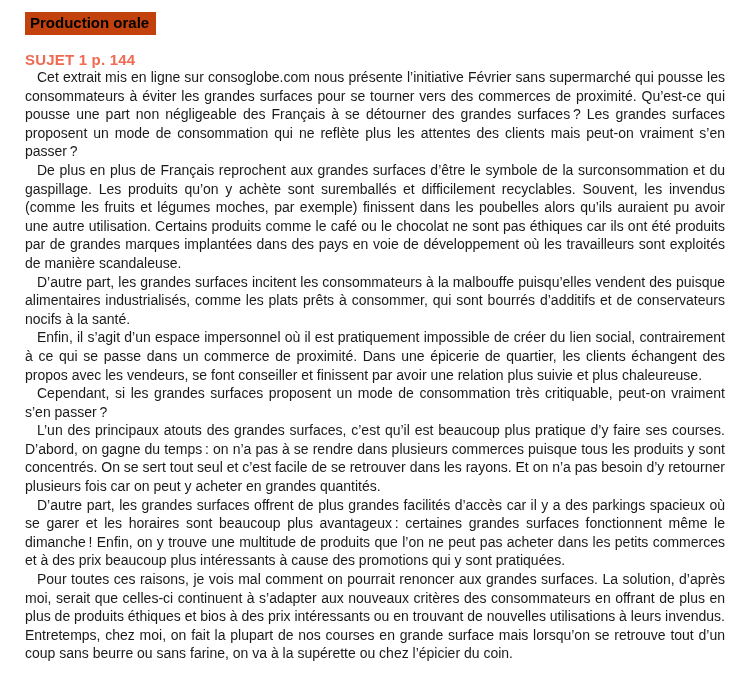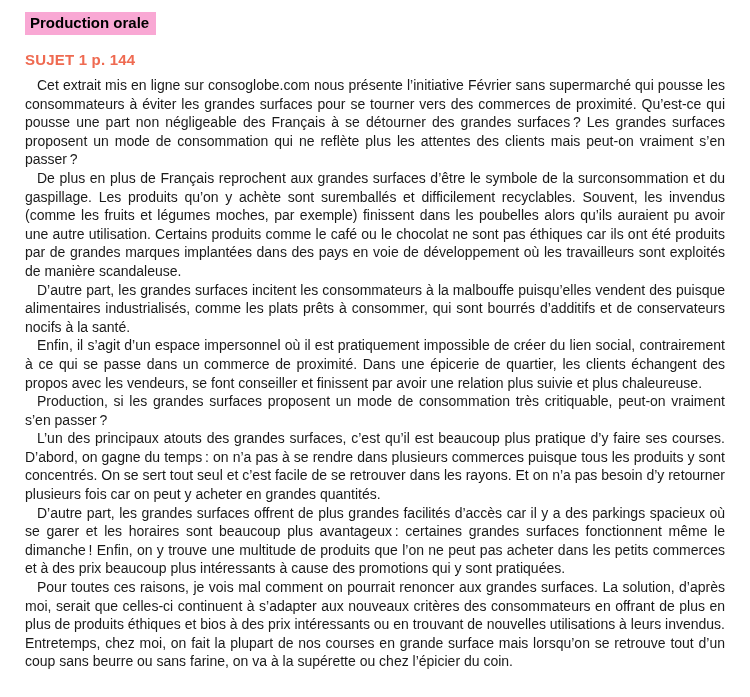--- a/index.html
+++ b/index.html
@@ -21,45 +21,45 @@
     display: inline-block;
     font-size: 15px;
     font-weight: bold;
     color: #000000;
     padding: 2px 7px 3px 5px;
     line-height: 1.2;
   }
   .subject-heading {
     font-size: 15px;
     font-weight: bold;
-    margin-bottom: 8px;
+    margin-bottom: 0;
     letter-spacing: 0.2px;
   }
   .body-text p {
     font-size: 14px;
     line-height: 18.6px;
     text-align: justify;
     text-indent: 12px;
     color: #1a1a1a;
     hyphens: none;
   }
 </style>
 </head>
 <body>
 
 <div class="page">
   <div class="section-label-wrap">
-    <span class="section-label" style="background: #f9a8d4;">Production orale</span>
+    <span class="section-label" style="background: #c2410c;">Production orale</span>
   </div>
 
   <h2 class="subject-heading" style="color: rgb(239, 106, 81);">SUJET 1 p. 144</h2>
 
   <div class="body-text" style="color: rgb(26, 26, 26);">
     <p>Cet extrait mis en ligne sur consoglobe.com nous présente l’initiative Février sans supermarché qui pousse les consommateurs à éviter les grandes surfaces pour se tourner vers des commerces de proximité. Qu’est-ce qui pousse une part non négligeable des Français à se détourner des grandes surfaces ? Les grandes surfaces proposent un mode de consommation qui ne reflète plus les attentes des clients mais peut-on vraiment s’en passer ?</p>
     <p>De plus en plus de Français reprochent aux grandes surfaces d’être le symbole de la surconsommation et du gaspillage. Les produits qu’on y achète sont suremballés et difficilement recyclables. Souvent, les invendus (comme les fruits et légumes moches, par exemple) finissent dans les poubelles alors qu’ils auraient pu avoir une autre utilisation. Certains produits comme le café ou le chocolat ne sont pas éthiques car ils ont été produits par de grandes marques implantées dans des pays en voie de développement où les travailleurs sont exploités de manière scandaleuse.</p>
     <p>D’autre part, les grandes surfaces incitent les consommateurs à la malbouffe puisqu’elles vendent des puisque alimentaires industrialisés, comme les plats prêts à consommer, qui sont bourrés d’additifs et de conservateurs nocifs à la santé.</p>
     <p>Enfin, il s’agit d’un espace impersonnel où il est pratiquement impossible de créer du lien social, contrairement à ce qui se passe dans un commerce de proximité. Dans une épicerie de quartier, les clients échangent des propos avec les vendeurs, se font conseiller et finissent par avoir une relation plus suivie et plus chaleureuse.</p>
-    <p>Production, si les grandes surfaces proposent un mode de consommation très critiquable, peut-on vraiment s’en passer ?</p>
+    <p>Cependant, si les grandes surfaces proposent un mode de consommation très critiquable, peut-on vraiment s’en passer ?</p>
     <p>L’un des principaux atouts des grandes surfaces, c’est qu’il est beaucoup plus pratique d’y faire ses courses. D’abord, on gagne du temps : on n’a pas à se rendre dans plusieurs commerces puisque tous les produits y sont concentrés. On se sert tout seul et c’est facile de se retrouver dans les rayons. Et on n’a pas besoin d’y retourner plusieurs fois car on peut y acheter en grandes quantités.</p>
     <p>D’autre part, les grandes surfaces offrent de plus grandes facilités d’accès car il y a des parkings spacieux où se garer et les horaires sont beaucoup plus avantageux : certaines grandes surfaces fonctionnent même le dimanche ! Enfin, on y trouve une multitude de produits que l’on ne peut pas acheter dans les petits commerces et à des prix beaucoup plus intéressants à cause des promotions qui y sont pratiquées.</p>
     <p>Pour toutes ces raisons, je vois mal comment on pourrait renoncer aux grandes surfaces. La solution, d’après moi, serait que celles-ci continuent à s’adapter aux nouveaux critères des consommateurs en offrant de plus en plus de produits éthiques et bios à des prix intéressants ou en trouvant de nouvelles utilisations à leurs invendus. Entretemps, chez moi, on fait la plupart de nos courses en grande surface mais lorsqu’on se retrouve tout d’un coup sans beurre ou sans farine, on va à la supérette ou chez l’épicier du coin.</p>
   </div>
 </div>
 
 </body></html>

